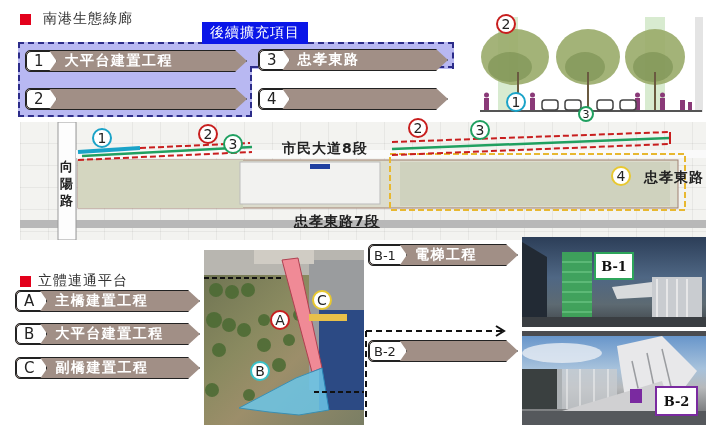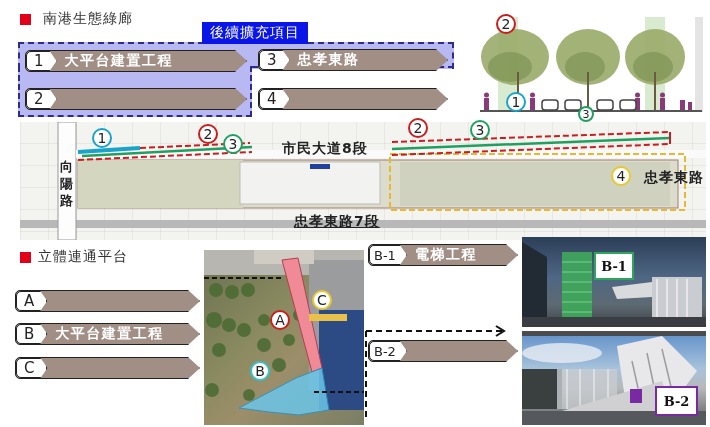--- a/index.html
+++ b/index.html
@@ -194,37 +194,39 @@
   <div class="num-circle c-red" style="left:388px; top:-4px;">2</div>
   <div class="num-circle c-green" style="left:450px; top:-2px;">3</div>
   <div class="num-circle c-yellow" style="left:591px; top:44px;">4</div>
 
   <div class="abs road-label" style="left:40px; top:36px; width:14px; line-height:17px; font-size:13px;">向陽路</div>
   <div class="abs road-label" style="left:262px; top:18px;">市民大道8段</div>
   <div class="abs road-label" style="left:274px; top:91px;text-decoration:underline;">忠孝東路7段</div>
   <div class="abs road-label" style="left:624px; top:36px;margin-top:11px;">忠孝東路</div>
 </div>
 
-<div class="abs sec-head" style="left:20px; top:248px;gap:7px;">
+<div class="abs sec-head" style="left:20px; top:272px;gap:7px;">
   <div class="sec-bullet"></div>
   <div class="sec-title">立體連通平台</div>
 </div>
 
 <div class="tag" style="left:15px; top:290px; width:185px;">
   <div class="tag-body"></div>
   <div class="tag-key">A</div>
+  <div class="tag-label">主橋建置工程</div>
 </div>
 <div class="tag" style="left:15px; top:323px; width:185px;">
   <div class="tag-body"></div>
   <div class="tag-key">B</div>
   <div class="tag-label">大平台建置工程</div>
 </div>
 <div class="tag" style="left:15px; top:357px; width:185px;">
   <div class="tag-body"></div>
   <div class="tag-key">C</div>
+  <div class="tag-label">副橋建置工程</div>
 </div>
 
 <div class="abs aerial" style="left:204px; top:250px; width:160px; height:175px;">
   <svg width="160" height="175" viewBox="0 0 160 175">
     <rect x="0" y="0" width="160" height="25" fill="#b8b6b0"></rect>
     <rect x="105" y="10" width="55" height="130" fill="#9a9c9e"></rect>
     <rect x="115" y="60" width="45" height="100" fill="#2c4a84"></rect>
     <rect x="50" y="0" width="60" height="14" fill="#d0ccc4"></rect>
     <g fill="#4a6a32" opacity="0.85">
       <circle cx="12" cy="40" r="7"></circle>

